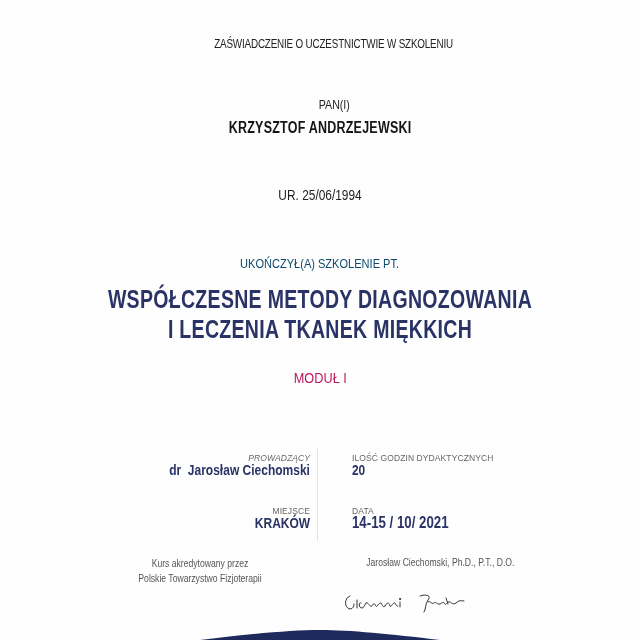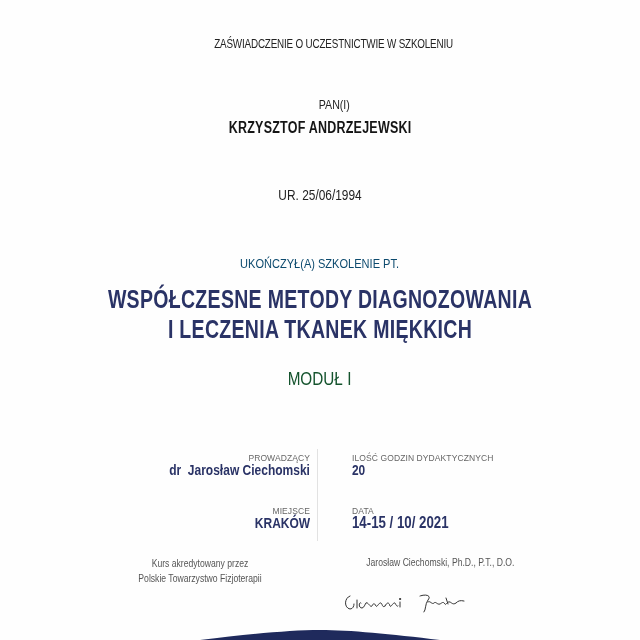--- a/index.html
+++ b/index.html
@@ -67,22 +67,22 @@
       top: 284px;
       font-size: 25px;
       font-weight: bold;
       color: #2a3366;
       line-height: 30px;
       letter-spacing: 0.4px;
     }
     .course-title span { transform: scaleX(0.78); display: block; }
     .module {
       top: 369px;
-      font-size: 18px;
-      color: #14532d;
+      font-size: 15px;
+      color: #be185d;
     }
     .module span { transform: scaleX(0.85); }
 
     .label-small {
       font-size: 8.5px;
       color: #666;
       letter-spacing: 0.1px;
     }
     .value-blue {
       font-weight: bold;
@@ -93,21 +93,21 @@
       text-align: right;
     }
     .right-col {
       left: 352px;
       text-align: left;
     }
     .right-col span, .left-col span { display: inline-block; }
     .left-col span { transform-origin: right center; }
     .right-col span { transform-origin: left center; }
 
-    .instructor-label { top: 453px; }
+    .instructor-label { top: 453px; font-style: italic; }
     .instructor-value { top: 461px; font-size: 15px; }
     .instructor-value span { transform: scaleX(0.8); }
     .place-label { top: 506px; }
     .place-value { top: 514px; font-size: 15px; }
     .place-value span { transform: scaleX(0.8); }
 
     .hours-label { top: 453px; }
     .hours-value { top: 462px; font-size: 14px; }
     .hours-value span { transform: scaleX(0.85); }
     .date-label { top: 506px; }

